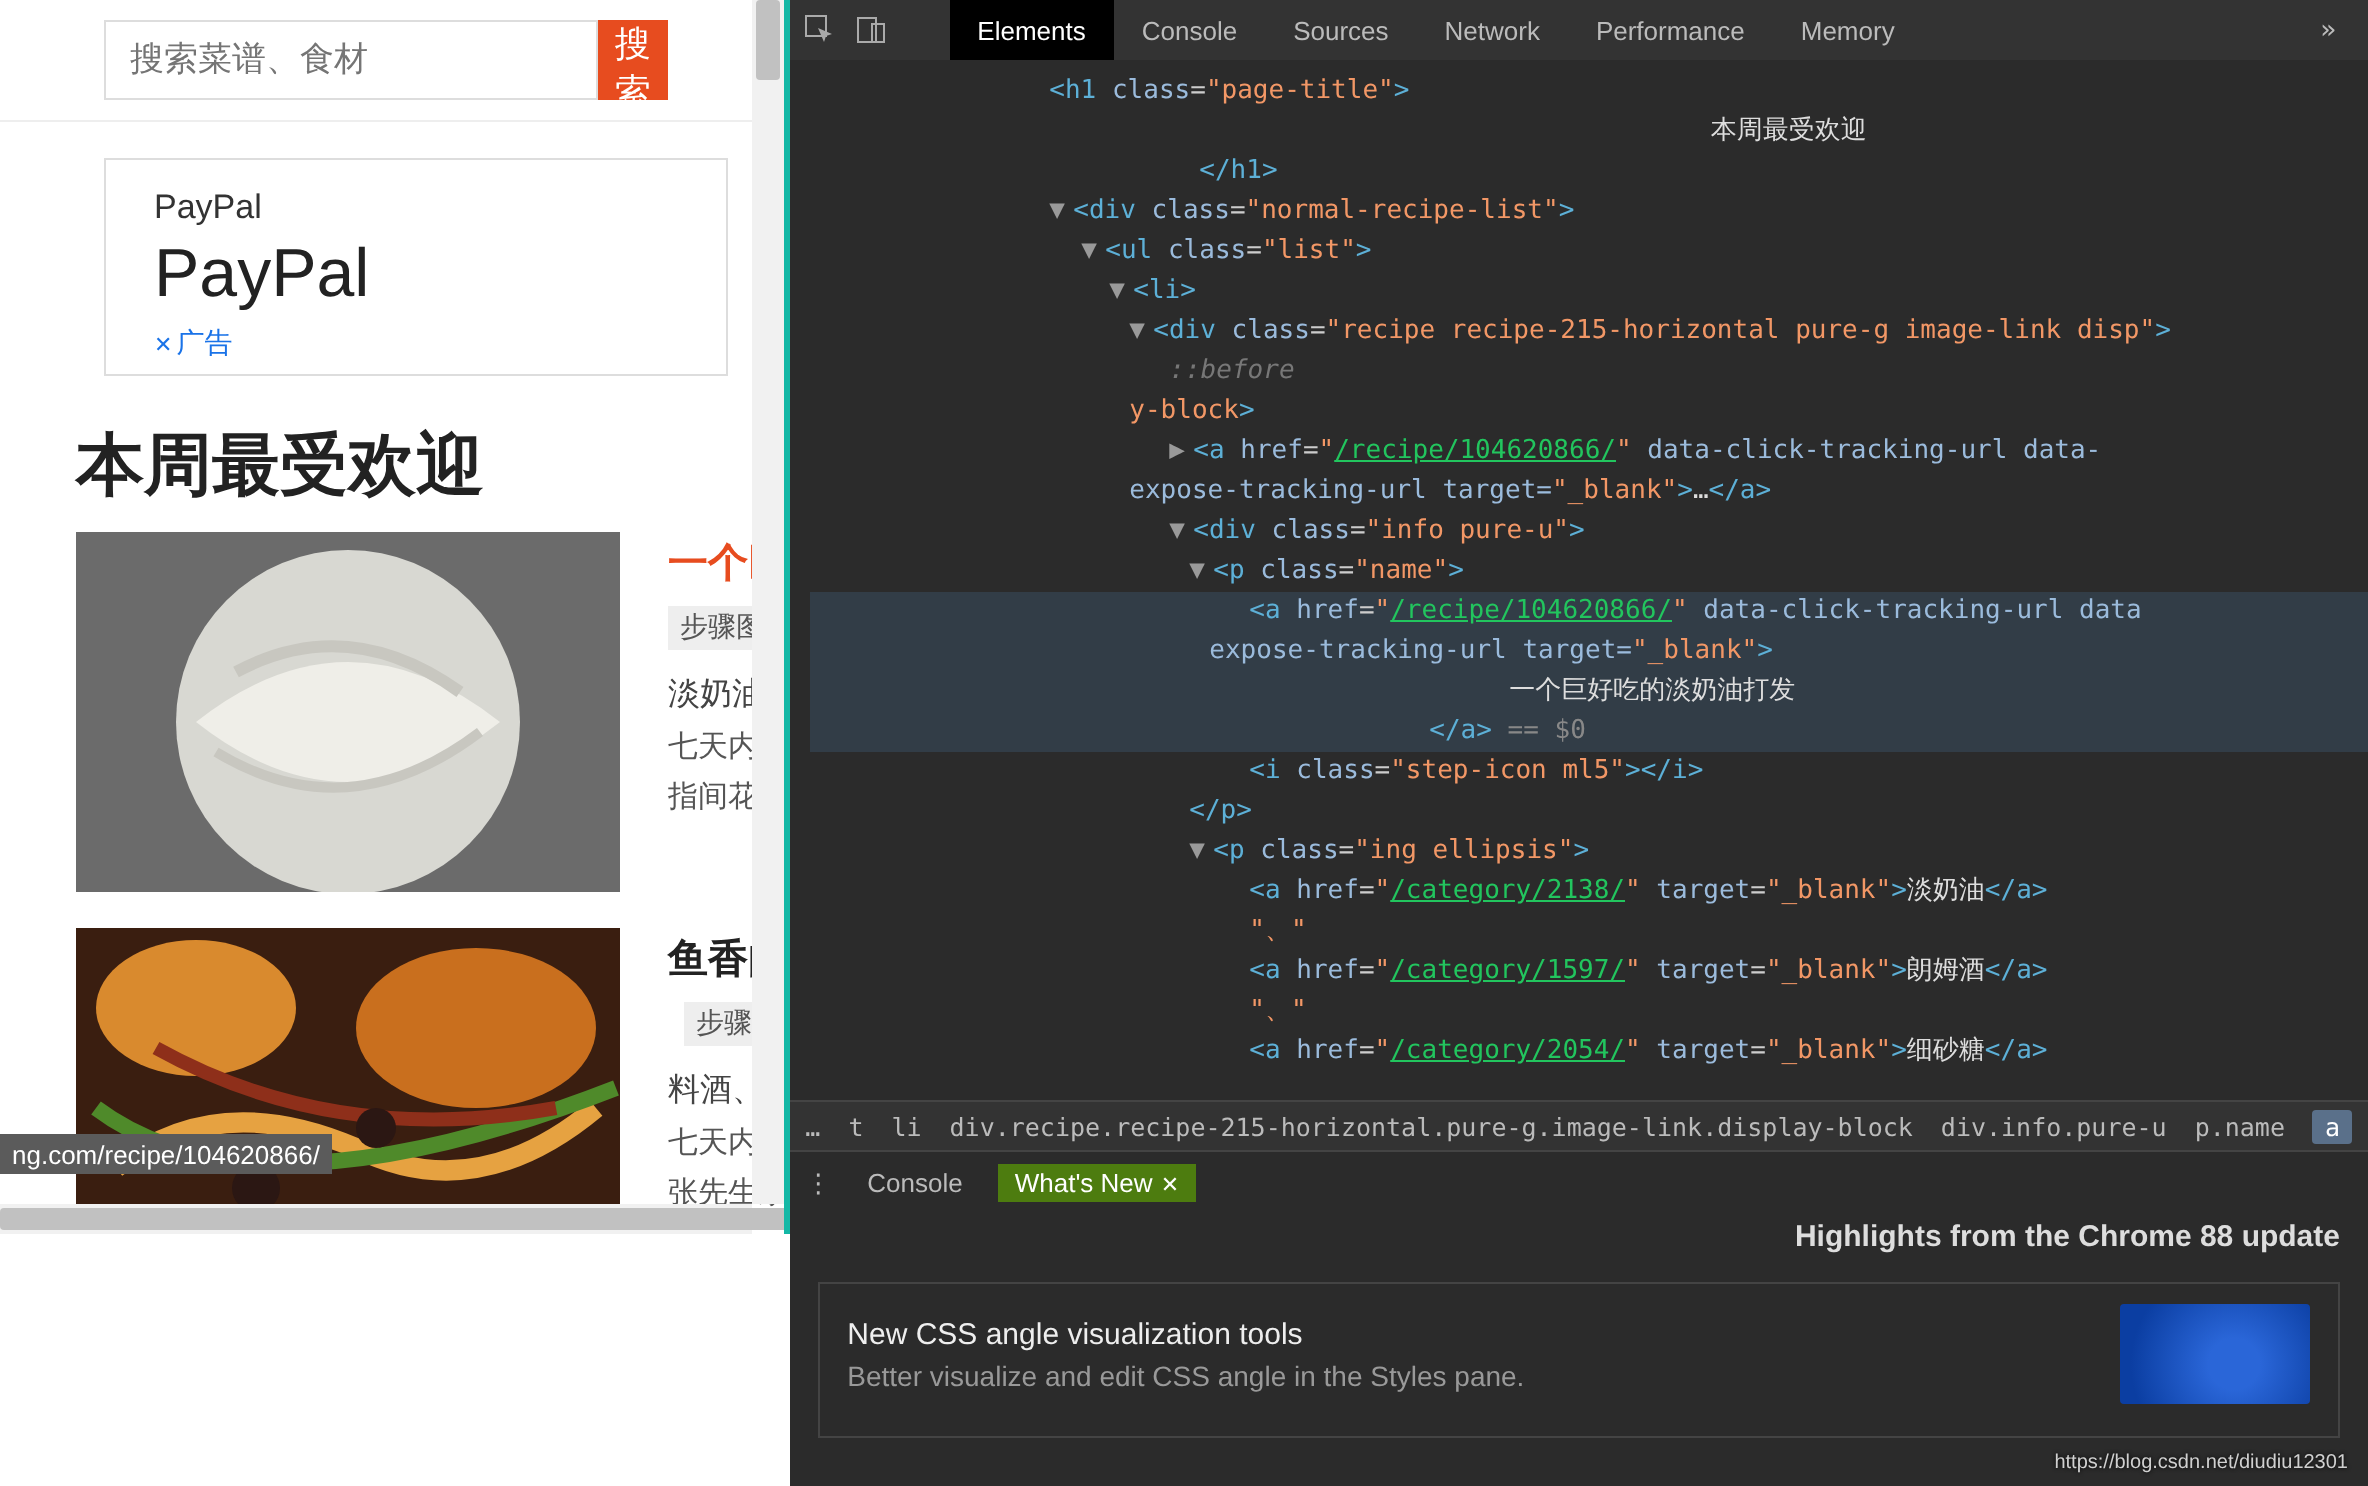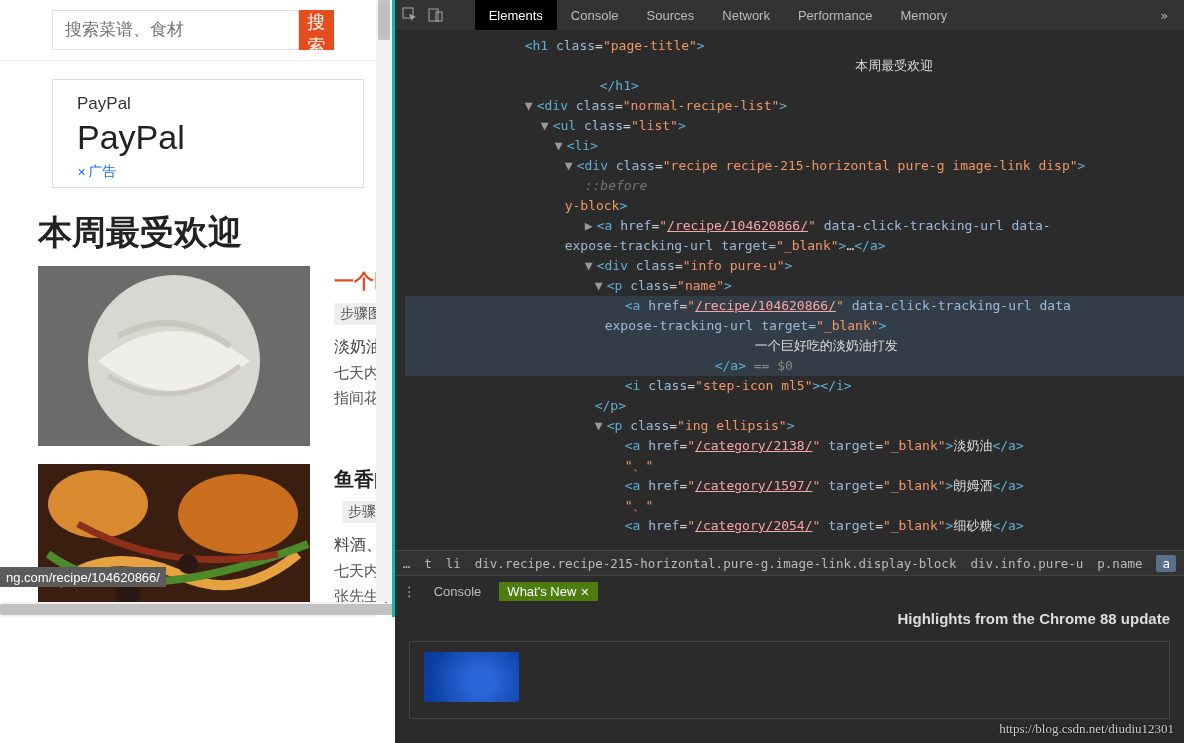--- a/index.html
+++ b/index.html
@@ -102,21 +102,21 @@
     line-height: 20px;
     overflow:hidden;
     font-size:13px;
     position:relative;
   }
   .dom-tree .row { white-space: pre; }
   .tri { color:#999; display:inline-block; width:12px; }
   .tag-b { color:#5db0d7; }
   .attr { color:#9bbbdc; }
   .vstr { color:#f29766; }
-  .vlink { color:#fca5a5; text-decoration: underline; }
+  .vlink { color:#22c55e; text-decoration: underline; }
   .txt { color:#ddd; }
   .comment { color:#777; font-style:italic; }
   .indent1 { padding-left: 120px; }
   .indent-ul { padding-left: 136px; }
   .indent-li { padding-left: 150px; }
   .indent-div { padding-left: 160px; }
   .indent-ps { padding-left: 180px; }
   .indent-a1 { padding-left: 180px; }
   .indent-info { padding-left: 190px; }
   .indent-p { padding-left: 200px; }
@@ -146,21 +146,21 @@
   .drawer-tab .close { margin-left:4px; font-size:11px;}
   .drawer-body { padding: 4px 14px 10px 14px; }
   .drawer-body h3 { font-weight:700; font-size:15px; color:#ddd; font-family: "Segoe UI", sans-serif; text-align: right;}
   .card {
     margin-top:14px; border:1px solid #444; padding:10px 14px 16px 14px; display:flex; justify-content:space-between; align-items:center;
   }
   .card .title { font-size:15px; color:#eee; font-family:"Segoe UI",sans-serif;}
   .card .sub { font-size:14px; color:#999; margin-top:4px; font-family:"Segoe UI",sans-serif;}
   .card .thumb { width:95px; height:50px; background: radial-gradient(circle at 60% 60%, #2a66d8 20%, #0b3ea2 80%); border-radius:2px; position:relative;}
   .watermark {
-    position:absolute; bottom:6px; right:10px; color:#d0d0d0; font-size:13px; font-family:Liberation Serif, serif;
+    position:absolute; bottom:6px; right:10px; color:#d0d0d0; font-size:10px; font-family:Liberation Sans, sans-serif;
     text-shadow:0 0 2px #000;
   }
 </style>
 </head>
 <body>
 
 <div class="left-pane">
   <div class="left-scroll">
     <div class="search-row">
       <input class="search-input" placeholder="搜索菜谱、食材" style="">
@@ -293,19 +293,23 @@
 
   <div class="drawer">
     <div class="drawer-tabs">
       <span class="drawer-dots">⋮</span>
       <span class="drawer-tab">Console</span>
       <span class="drawer-tab active"><span>What's New</span><span class="close">✕</span></span>
     </div>
     <div class="drawer-body">
       <h3>Highlights from the Chrome 88 update</h3>
       <div class="card">
+        <div>
+          <div class="title">New CSS angle visualization tools</div>
+          <div class="sub">Better visualize and edit CSS angle in the Styles pane.</div>
+        </div>
         <div class="thumb"></div>
       </div>
     </div>
   </div>
 
   <div class="watermark">https://blog.csdn.net/diudiu12301</div>
 </div>
 
 </body></html>

